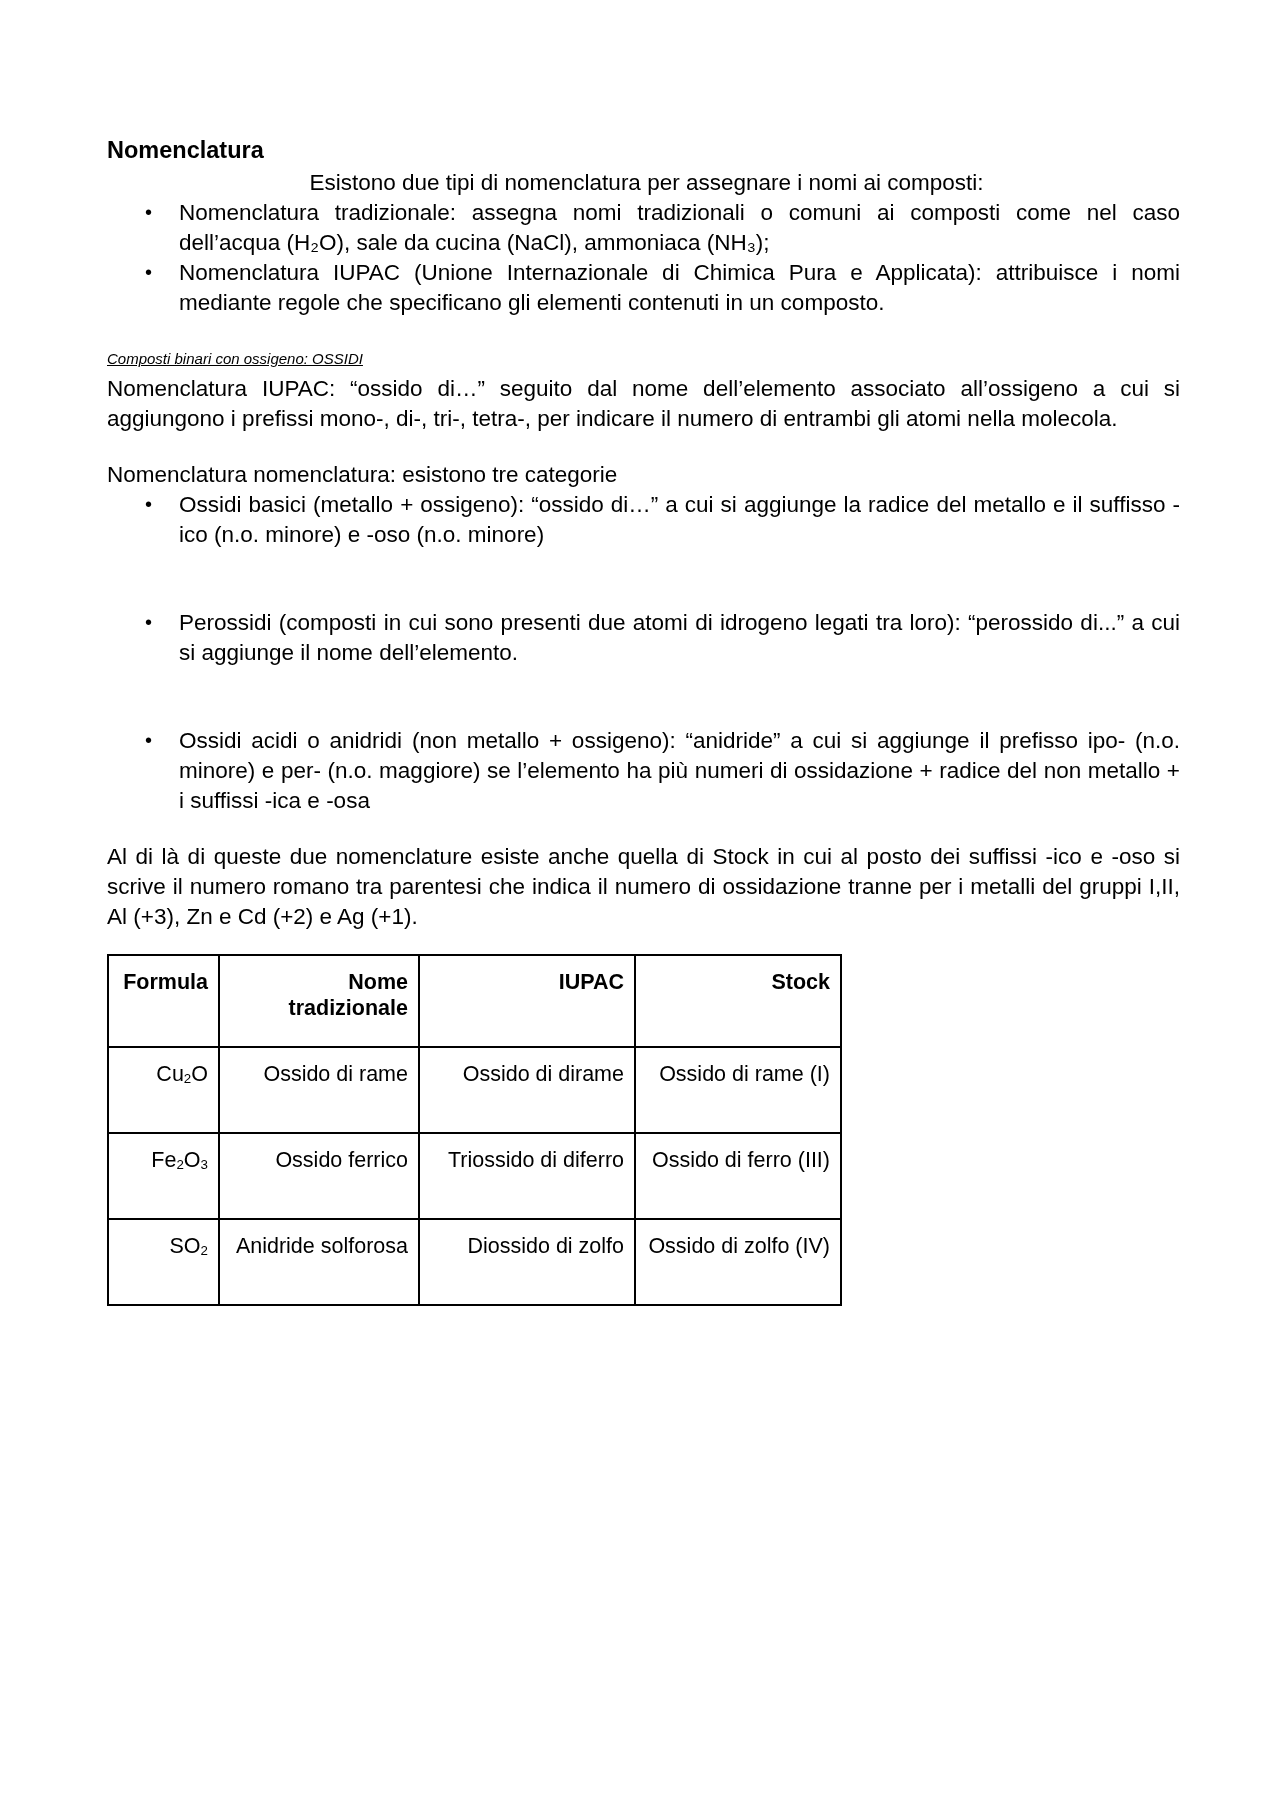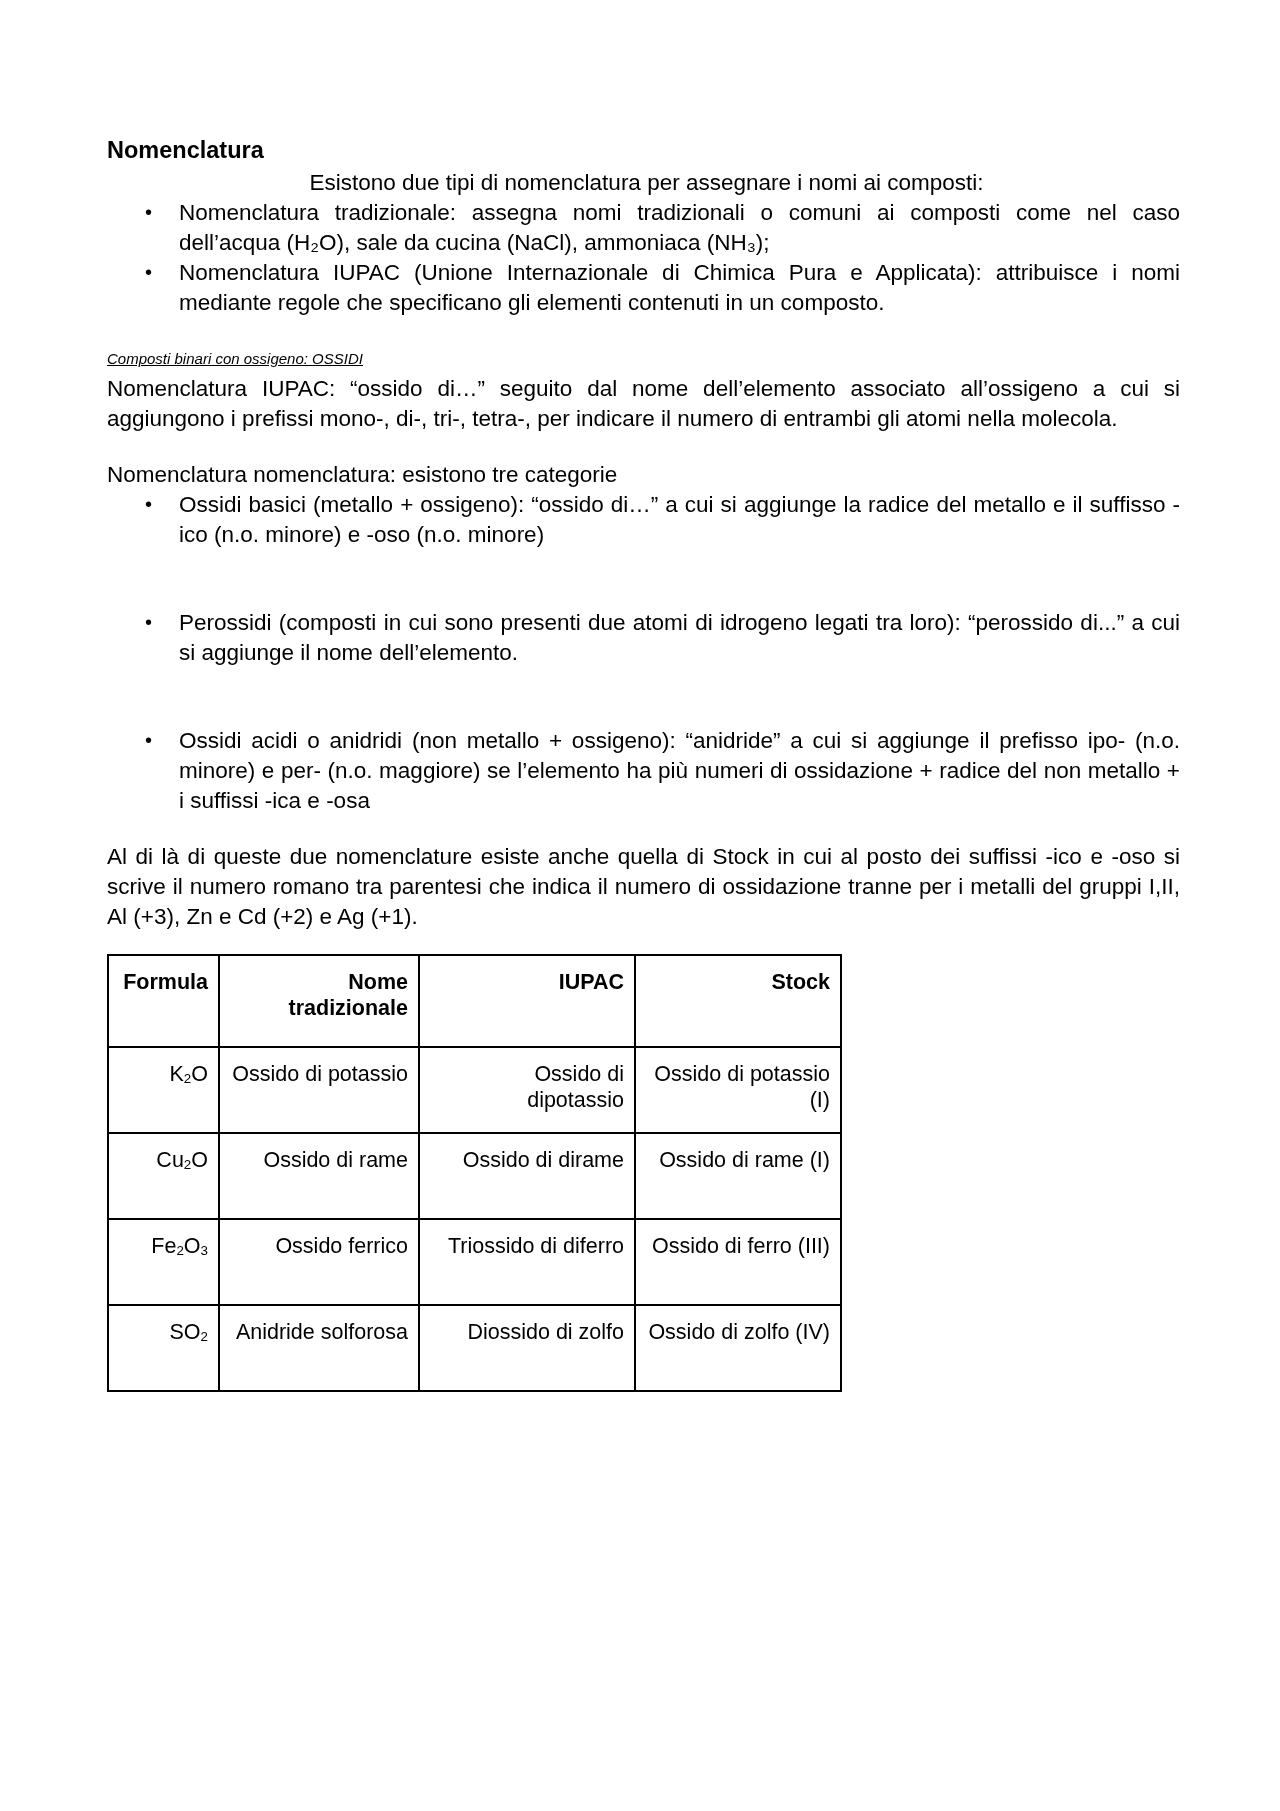--- a/index.html
+++ b/index.html
@@ -154,26 +154,20 @@
     <thead>
       <tr>
         <th>Formula</th>
         <th>Nome tradizionale</th>
         <th>IUPAC</th>
         <th>Stock</th>
       </tr>
     </thead>
     <tbody>
         <tr>
-          <td><span>K</span><sub>2</sub><span>O</span></td>
-          <td>Ossido di potassio</td>
-          <td>Ossido di dipotassio</td>
-          <td>Ossido di potassio (I)</td>
-        </tr>
-        <tr>
           <td><span>Cu</span><sub>2</sub><span>O</span></td>
           <td>Ossido di rame</td>
           <td>Ossido di dirame</td>
           <td>Ossido di rame (I)</td>
         </tr>
         <tr>
           <td><span>Fe</span><sub>2</sub><span>O</span><sub>3</sub></td>
           <td>Ossido ferrico</td>
           <td>Triossido di diferro</td>
           <td>Ossido di ferro (III)</td>

